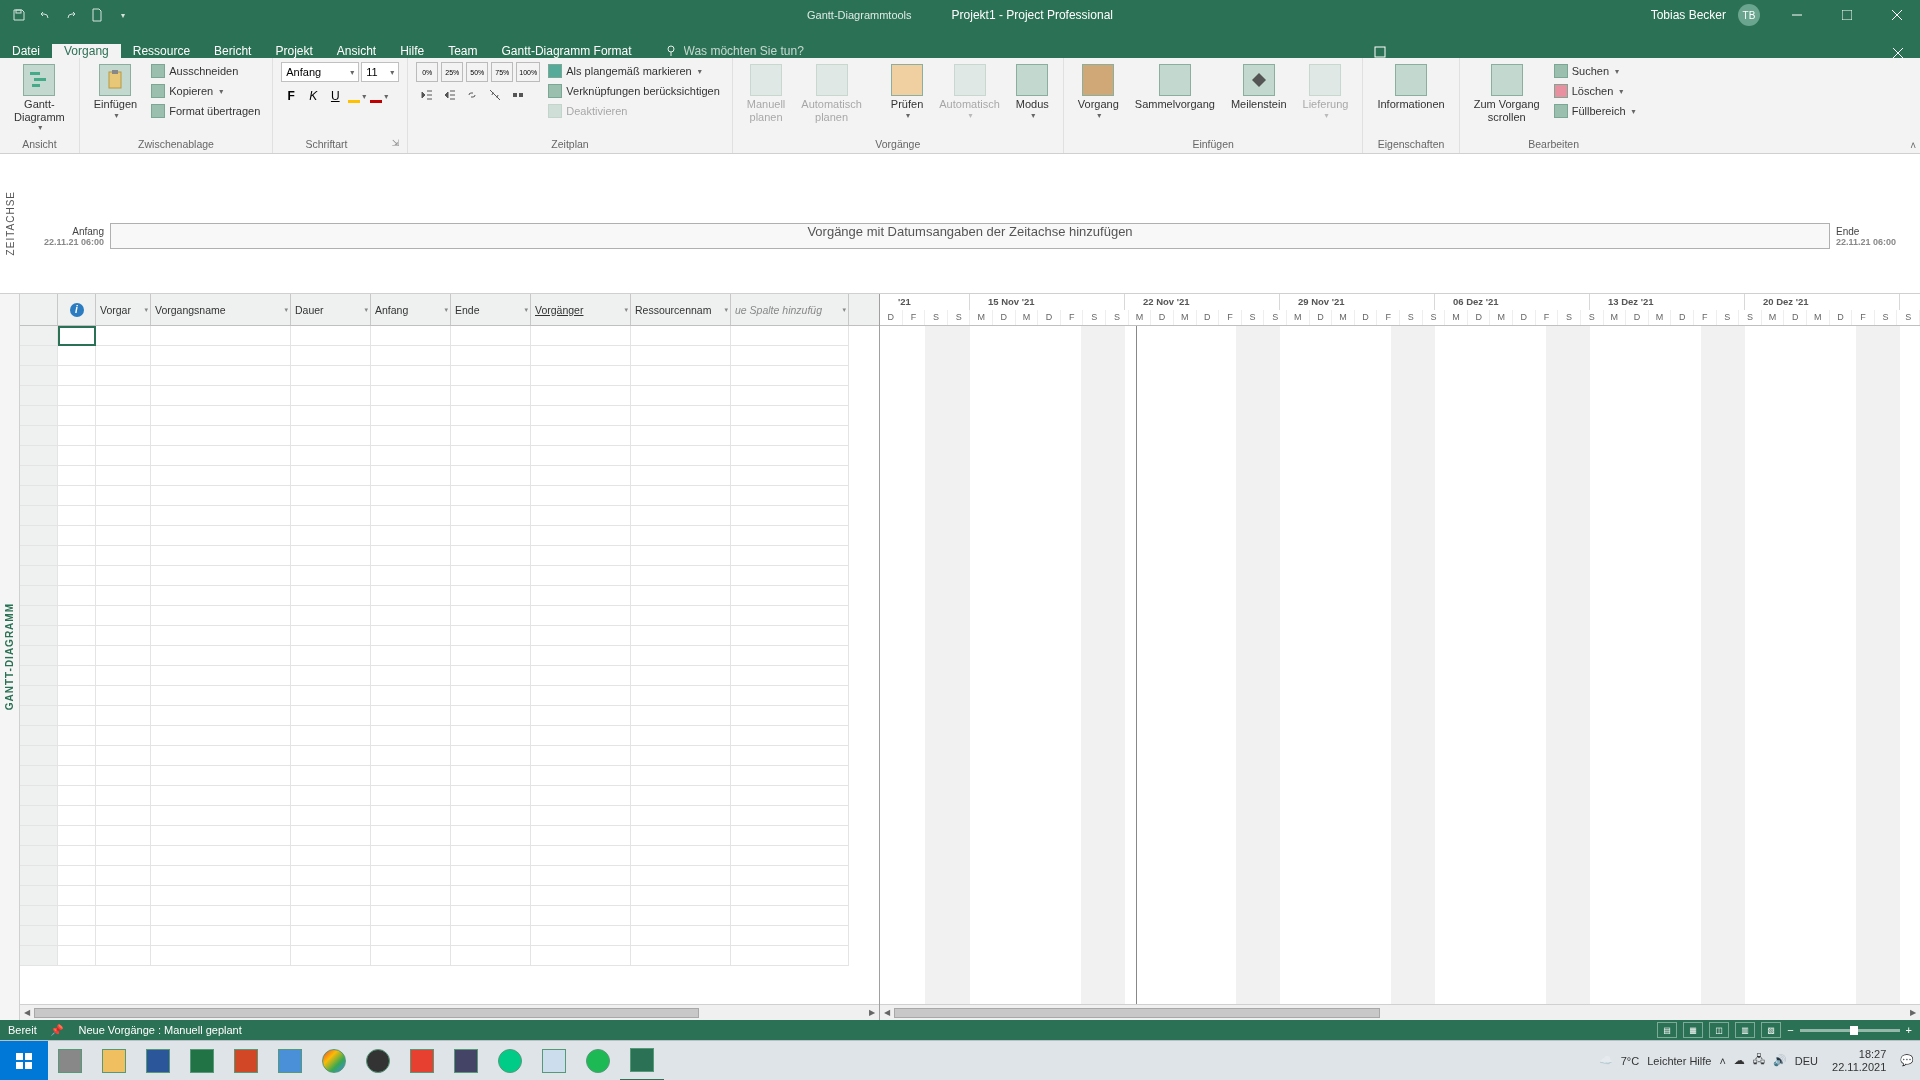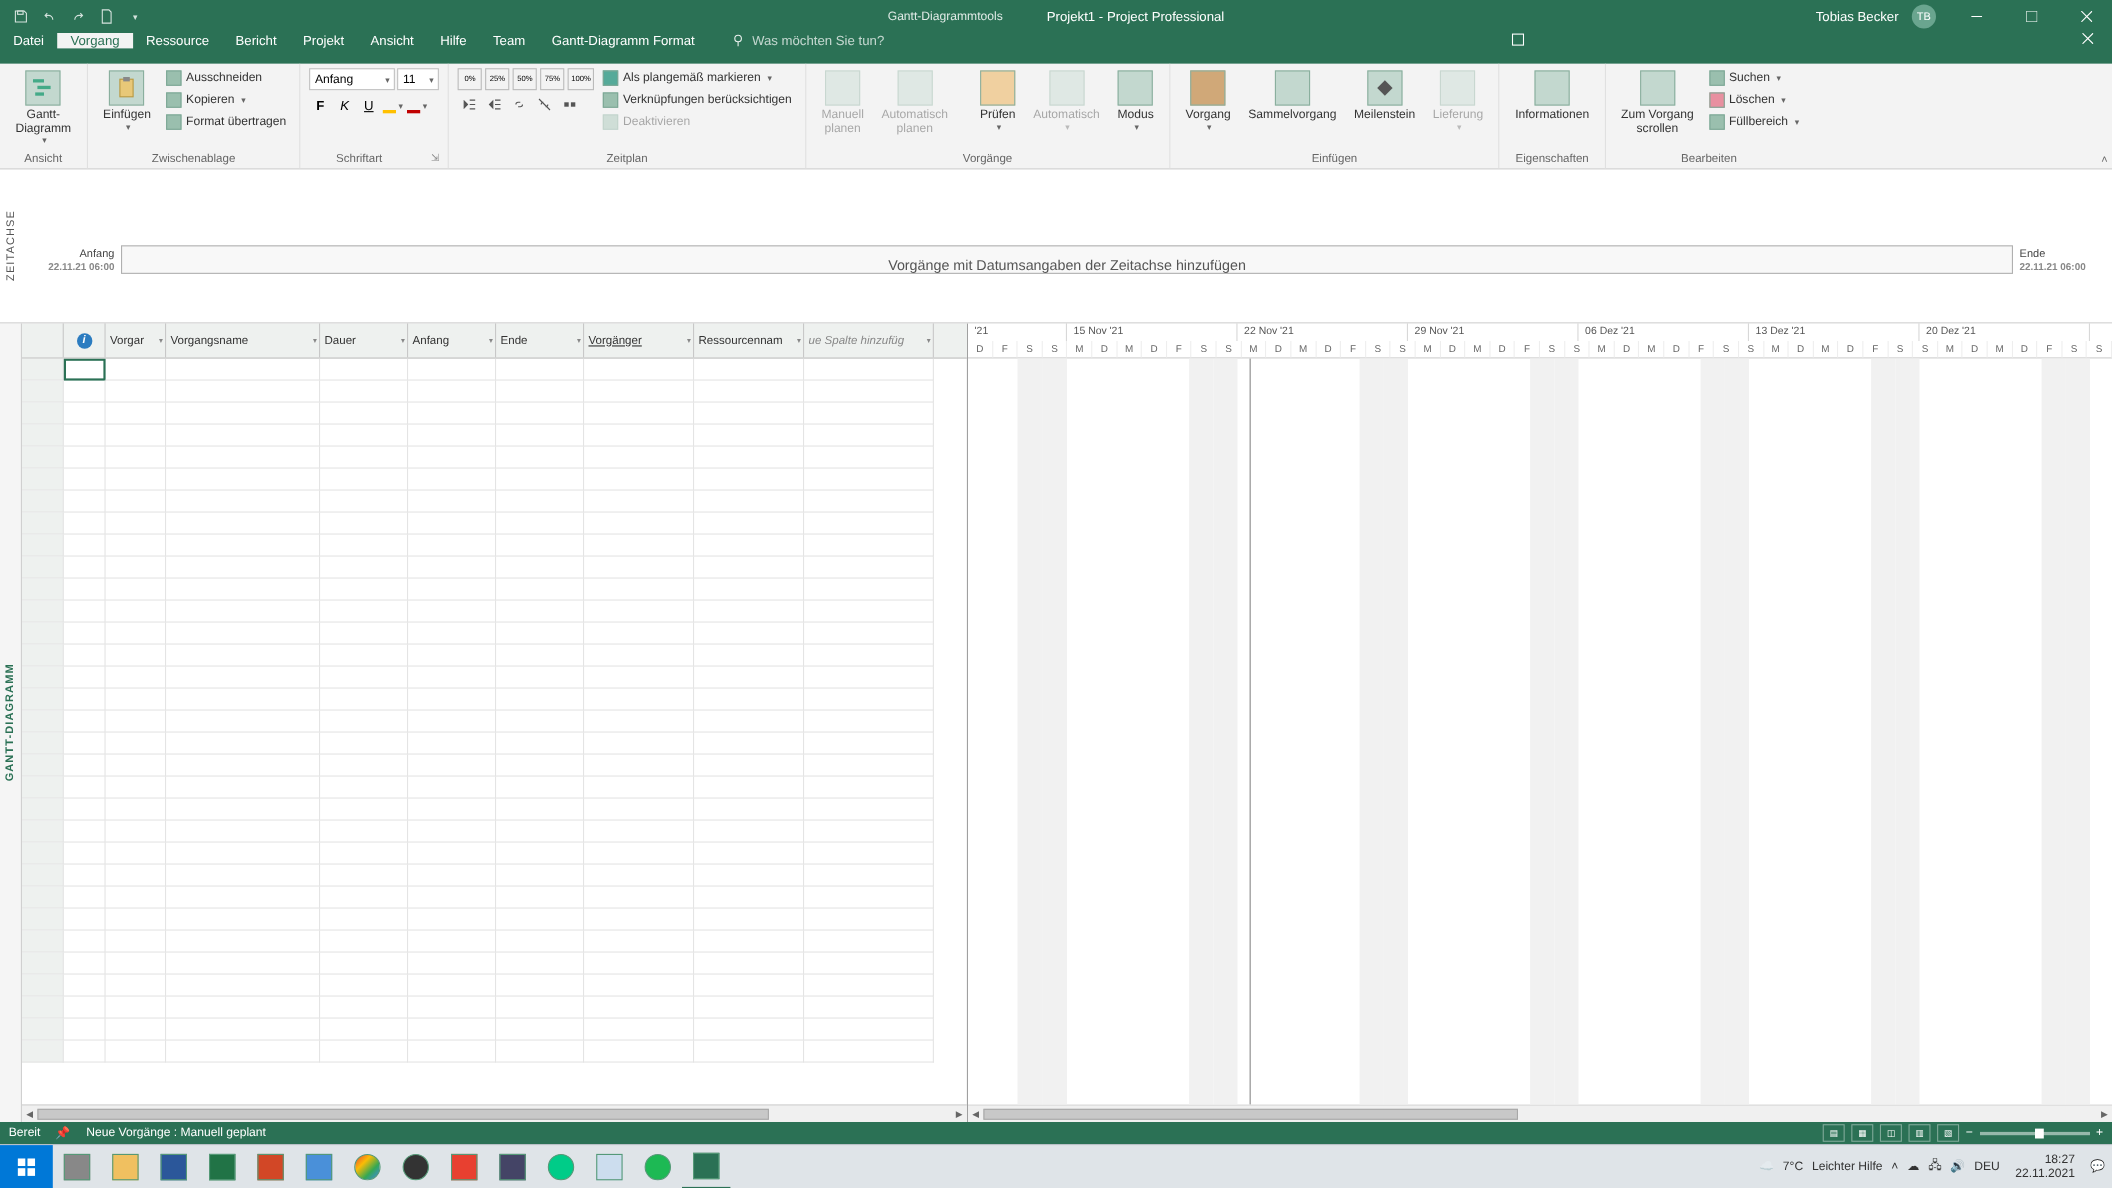--- a/index.html
+++ b/index.html
@@ -11,21 +11,21 @@
 .titlebar .qa-btn { width: 18px; height: 18px; display: flex; align-items: center; justify-content: center; opacity: .8; cursor: pointer; }
 .titlebar .center { position: absolute; left: 50%; transform: translateX(-50%); display: flex; align-items: center; gap: 40px; }
 .titlebar .tools { font-size: 11px; opacity: .85; }
 .titlebar .doc { font-size: 12px; }
 .titlebar .right { margin-left: auto; display: flex; align-items: center; gap: 4px; padding-right: 0; }
 .titlebar .user { font-size: 12px; margin-right: 8px; }
 .titlebar .avatar { width: 22px; height: 22px; border-radius: 50%; background: #6aa58f; display: flex; align-items: center; justify-content: center; font-size: 10px; margin-right: 10px; }
 .titlebar .winbtn { width: 46px; height: 30px; display: flex; align-items: center; justify-content: center; }
 
 
-.menurow { height: 28px; background: #2b7155; display: flex; align-items: flex-start; color: #fff; font-size: 12px; }
+.menurow { height: 28px; background: #2b7155; display: flex; align-items: flex-end; color: #fff; font-size: 12px; }
 .menurow .tab { padding: 0 12px; display: flex; align-items: center; cursor: pointer; }
 .menurow .tab.active { background: #f3f3f3; color: #2b7155; }
 .menurow .search { display: flex; align-items: center; margin-left: 20px; gap: 6px; opacity: .9; }
 .menurow .search input { background: transparent; border: none; color: #fff; font-size: 12px; width: 200px; outline: none; }
 .menurow .search input::placeholder { color: rgba(255,255,255,.8); }
 .menurow .rbtn { margin-left: auto; width: 44px; display: flex; align-items: center; justify-content: center; }
 
 
 .ribbon { height: 96px; background: #f3f3f3; border-bottom: 1px solid #d0d0d0; display: flex; position: relative; }
 .rgroup { border-right: 1px solid #e0e0e0; padding: 4px 8px 0 8px; display: flex; flex-direction: column; justify-content: space-between; }
@@ -46,41 +46,41 @@
 .caret { font-size: 8px; color: #666; margin-left: 2px; }
 .collapse { position: absolute; right: 4px; bottom: 2px; font-size: 10px; color: #666; cursor: pointer; }
 
 
 .timeline-wrap { height: 140px; border-bottom: 1px solid #d0d0d0; position: relative; display: flex; }
 .timeline-label { width: 20px; display: flex; align-items: center; justify-content: center; }
 .timeline-label span { writing-mode: vertical-rl; transform: rotate(180deg); font-size: 10px; color: #555; letter-spacing: 1px; }
 .timeline-body { flex: 1; position: relative; padding: 35px 10px 10px 10px; display: flex; align-items: center; }
 .tl-side { width: 80px; font-size: 10px; color: #444; text-align: right; padding-right: 6px; }
 .tl-side .d { font-size: 9px; color: #888; font-weight: bold; }
-.tl-bar { flex: 1; height: 26px; border: 1px solid #b0b0b0; background: #f8f8f8; display: flex; align-items: flex-end; justify-content: center; font-size: 13px; color: #555; }
+.tl-bar { flex: 1; height: 26px; border: 1px solid #b0b0b0; background: #f8f8f8; display: flex; align-items: flex-start; justify-content: center; font-size: 13px; color: #555; }
 
 
 .main { display: flex; height: calc(1080px - 30px - 28px - 96px - 140px - 20px - 40px); }
 .vlabel { width: 20px; background: #f5f5f5; border-right: 1px solid #d0d0d0; display: flex; align-items: center; justify-content: center; }
 .vlabel span { writing-mode: vertical-rl; transform: rotate(180deg); font-size: 10px; color: #2b7155; letter-spacing: 1px; font-weight: 600; }
 
 .grid { width: 860px; display: flex; flex-direction: column; border-right: 1px solid #a0a0a0; }
 .ghead { display: flex; height: 32px; background: #eef1ef; border-bottom: 1px solid #c0c0c0; }
 .gcol { border-right: 1px solid #c8c8c8; font-size: 10.5px; color: #333; display: flex; align-items: center; padding: 0 4px; position: relative; }
 .gcol .dd { position: absolute; right: 2px; font-size: 7px; color: #888; }
 .gbody { flex: 1; overflow: hidden; }
 .grow { display: flex; height: 20px; }
 .gcell { border-right: 1px solid #e4e4e4; border-bottom: 1px solid #e4e4e4; }
 .gcell.sel { border: 2px solid #2b7155; }
 .info-ic { width:14px; height:14px; border-radius:50%; background:#2b7cc0; color:#fff; display:flex; align-items:center; justify-content:center; font-size:10px; font-style:italic; font-weight:bold; margin:auto; }
 
 .chart { flex: 1; display: flex; flex-direction: column; }
 .chead { height: 32px; border-bottom: 1px solid #c0c0c0; display: flex; flex-direction: column; }
 .chead .r { flex: 1; display: flex; }
-.wk { border-right: 1px solid #d8d8d8; font-size: 9.5px; color: #555; padding-left: 6px; display: flex; align-items: center; }
+.wk { border-right: 1px solid #d8d8d8; font-size: 9.5px; color: #555; padding-left: 18px; display: flex; align-items: center; font-weight: bold; }
 .dy { flex:1; text-align: center; font-size: 9px; color: #666; border-right: 1px solid #eee; display:flex; align-items:center; justify-content:center; }
 .cbody { flex: 1; position: relative; background: #fff; }
 .wkend { position: absolute; top:0; bottom:0; background: #f1f1f1; }
 .today { position:absolute; top:0; bottom:0; width:1px; background:#888; }
 
 .hscroll { height: 16px; background: #f0f0f0; border-top: 1px solid #d0d0d0; display:flex; }
 .hscroll .sb { flex:1; display:flex; align-items:center; padding:0 14px; position:relative; }
 .hscroll .thumb { height:10px; background:#c8c8c8; border:1px solid #a8a8a8; }
 .hscroll .arr { position:absolute; width:14px; height:14px; display:flex; align-items:center; justify-content:center; font-size:8px; color:#666; }
 

